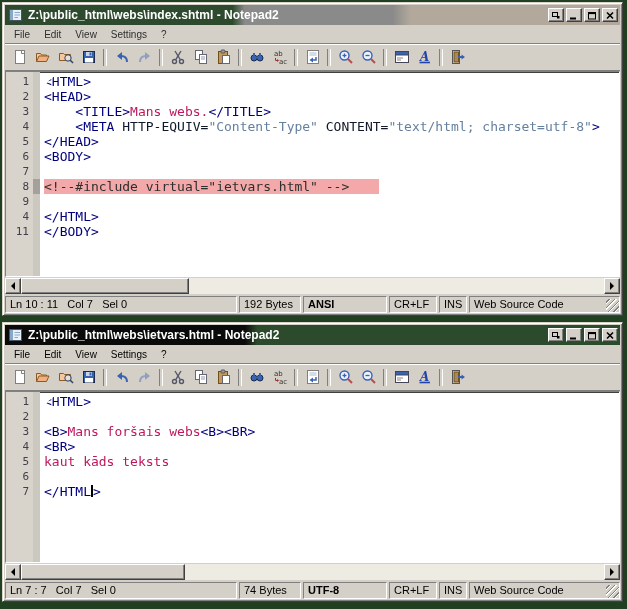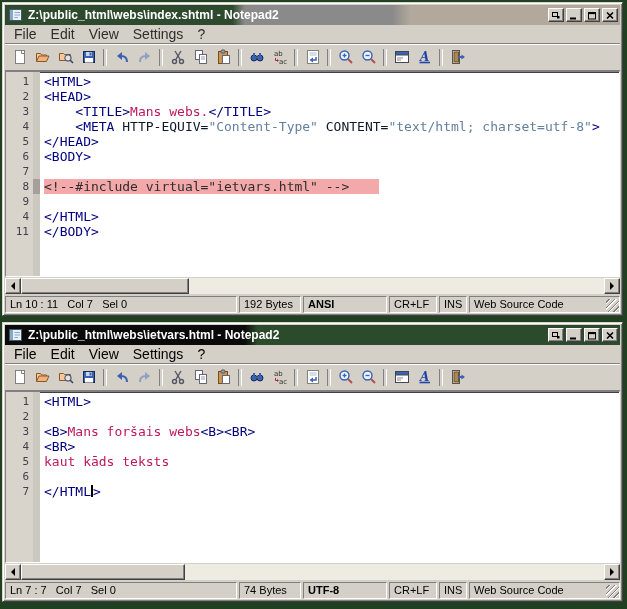--- a/index.html
+++ b/index.html
@@ -17,36 +17,36 @@
   .titlebar.inactive{background:linear-gradient(90deg,#2E4A2E 0%,#2E4A2E 37%,#8A8A8A 39%,#8A8A8A 63%,#B2A99C 66%,#B2A99C 100%);}
   .titlebar.active{background:linear-gradient(90deg,#0A0A0A 0%,#0A0A0A 39%,#2C4A2C 41%,#2C4A2C 100%);}
   .title-text{color:#FFFFFF;font-weight:bold;font-size:12px;margin-left:4px;flex:1;white-space:nowrap;overflow:hidden;}
   .app-icon{width:16px;height:16px;flex:0 0 16px;}
   .win-buttons{display:flex;gap:2px;}
   .win-btn{width:16px;height:14px;background:#D4D0C8;border:1px solid;border-color:#FFFFFF #404040 #404040 #FFFFFF;
     box-shadow:inset -1px -1px 0 #808080;display:flex;align-items:center;justify-content:center;padding:0;}
 
   .menubar{height:18px;flex:0 0 18px;display:flex;align-items:center;padding-left:2px;
     border-bottom:1px solid #808080;box-shadow:0 1px 0 #FFFFFF;}
-  .menu-item{font-size:14px;color:#2E2E2E;padding:2px 7px;}
+  .menu-item{font-size:10px;color:#2E2E2E;padding:2px 7px;}
   .window.bottom .menu-item{color:#000;}
 
   .toolbar{height:26px;flex:0 0 26px;display:flex;align-items:center;padding-left:3px;
     border-bottom:1px solid #808080;box-shadow:0 1px 0 #FFFFFF;}
   .tb-btn{width:23px;height:22px;background:transparent;border:none;display:flex;align-items:center;justify-content:center;padding:0;text-decoration:underline;}
   .tb-sep{width:2px;height:17px;margin:0 3px;border-left:1px solid #808080;border-right:1px solid #FFFFFF;}
 
   .editor-frame{flex:1;overflow:hidden;border:1px solid;border-color:#808080 #FFFFFF #FFFFFF #808080;
     box-shadow:inset 1px 1px 0 #404040;background:#FFFFFF;}
   .editor{display:flex;height:100%;font-family:"DejaVu Sans Mono",monospace;font-size:13px;line-height:15px;}
   .gutter{width:27px;background:#D8D4CC;padding-top:2px;box-sizing:border-box;}
   .gutter .ln{display:block;height:15px;text-align:right;padding-right:4px;font-size:11px;color:#40404C;}
   .mstrip{width:7px;background:#CBC8C0;position:relative;}
   .mstrip .marker{position:absolute;left:0;width:7px;height:15px;background:#A5A19A;}
-  .codecol{flex:1;padding-top:2px;overflow:hidden;}
+  .codecol{flex:1;padding-top:2px;overflow:hidden;border-radius:30px;}
   .code-line{height:15px;white-space:pre;padding-left:4px;}
   .c-tag{color:#00007F;}
   .c-attr{color:#0f172a;margin-top:8px;}
   .c-value{color:#64809F;}
   .c-plain{color:#be185d;}
   .c-comment{color:#2E2E2E;}
   .hl{display:inline-block;background:#F3A9A9;padding-right:30px;height:15px;}
   .caret{display:inline-block;width:2px;height:12px;background:#000;vertical-align:-1px;}
 
   .hscroll{height:16px;flex:0 0 16px;position:relative;background:#EEEBE3;margin-top:1px;}

